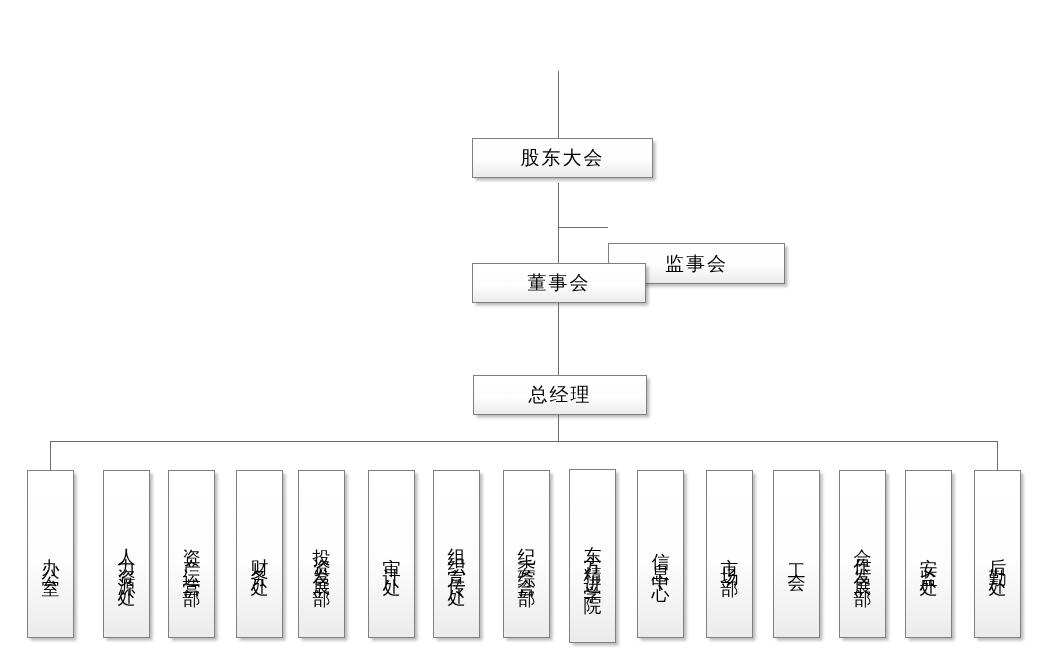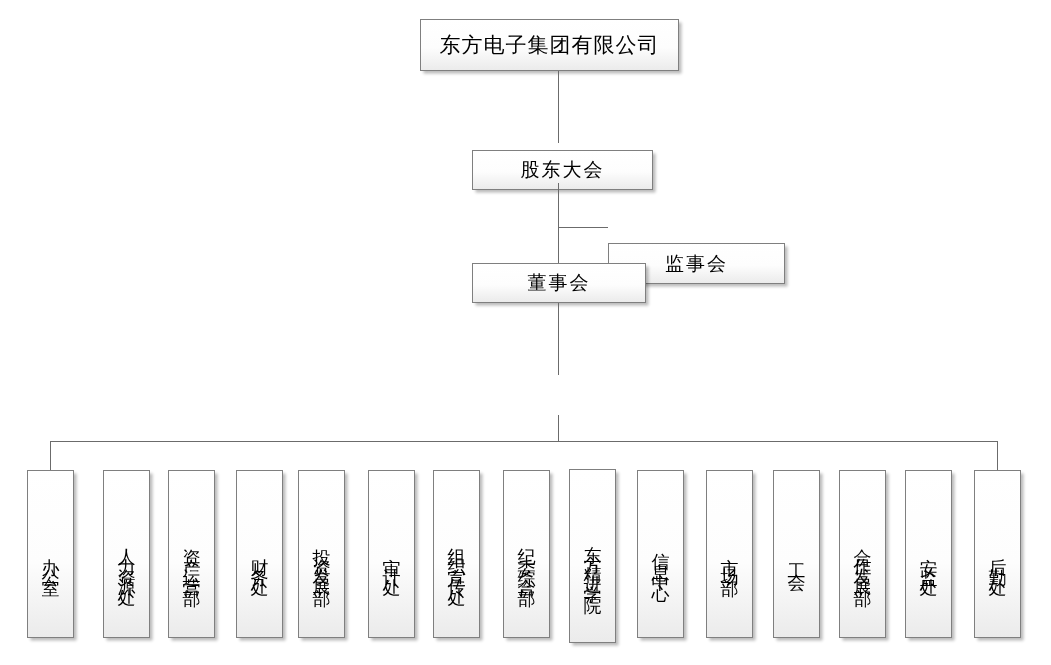--- a/index.html
+++ b/index.html
@@ -52,36 +52,36 @@
     background: #6b6b6b;
   }
   .v { width: 1px; }
   .h { height: 1px; }
 </style>
 </head>
 <body>
 
 <div class="canvas">
 
-  <div class="node title" style="left:420px; top:19px; width:259px; height:52px;">东方电子集团有限公司</div>
 
   <div class="line v" style="left:558px; top:71px; height:72px;"></div>
 
-  <div class="node mid" style="left:472px; top:150px; width:181px; height:40px;">股东大会</div>
+  <div class="node mid" style="left:472px; top:138px; width:181px; height:40px;">股东大会</div>
 
   <div class="line v" style="left:558px; top:183px; height:80px;"></div>
 
   <div class="line h" style="left:558px; top:227px; width:50px;"></div>
 
   <div class="node mid" style="left:608px; top:207px; width:177px; height:41px;margin-top:36px;">监事会</div>
 
   <div class="node mid" style="left:472px; top:263px; width:174px; height:40px;">董事会</div>
 
   <div class="line v" style="left:558px; top:303px; height:72px;"></div>
 
+  <div class="node mid" style="left:473px; top:375px; width:174px; height:40px;">总经理</div>
 
   <div class="line v" style="left:558px; top:415px; height:26px;"></div>
 
   <div class="line h" style="left:50px; top:441px; width:948px;"></div>
   <div class="line v" style="left:50px; top:441px; height:29px;"></div>
   <div class="line v" style="left:997px; top:441px; height:29px;"></div>
 
   <div class="node dept" style="left:27px;">办公室</div>
   <div class="node dept" style="left:103px;">人力资源处</div>
   <div class="node dept" style="left:168px;">资产运营部</div>

